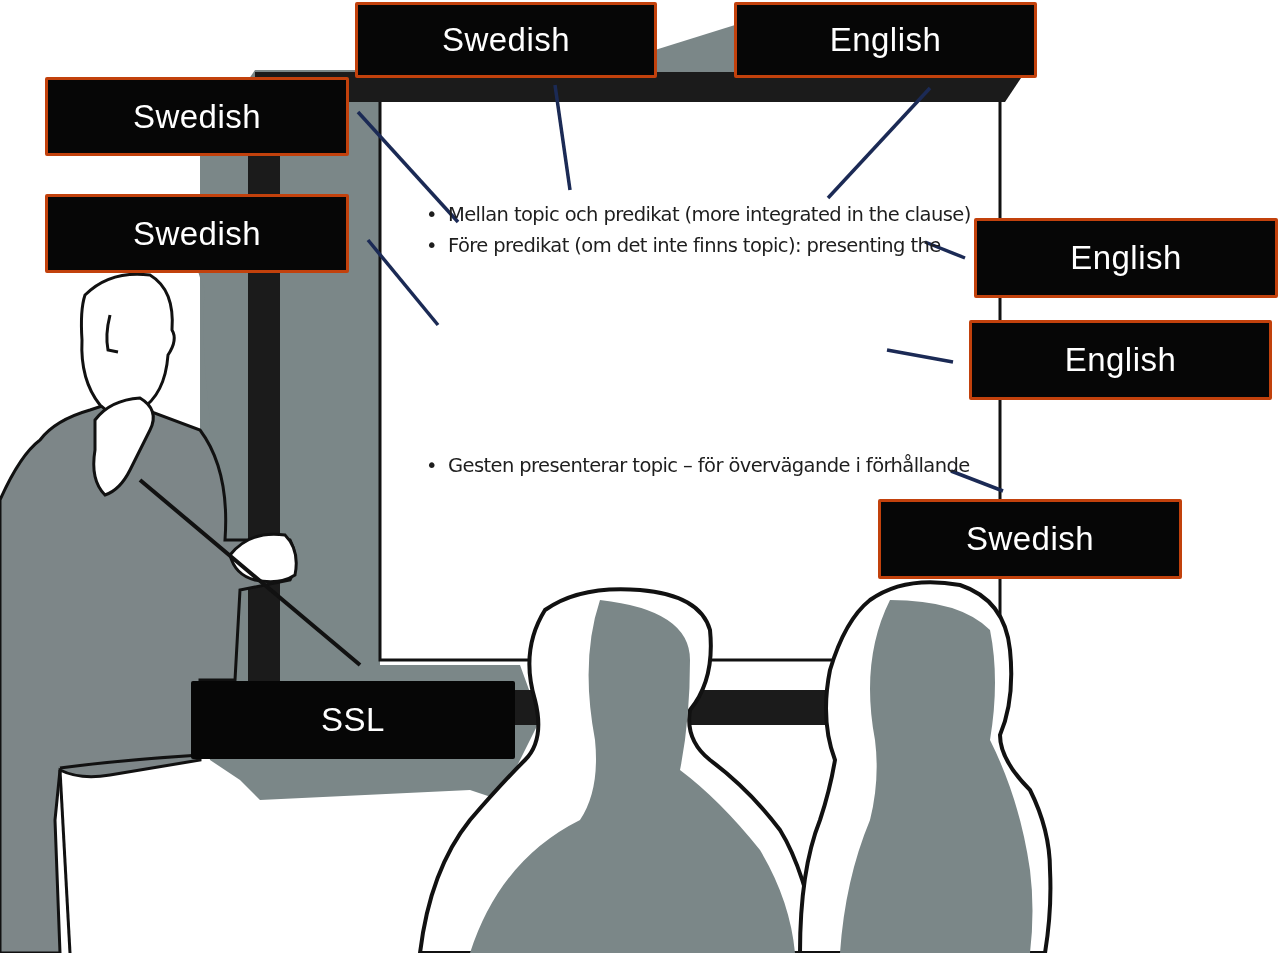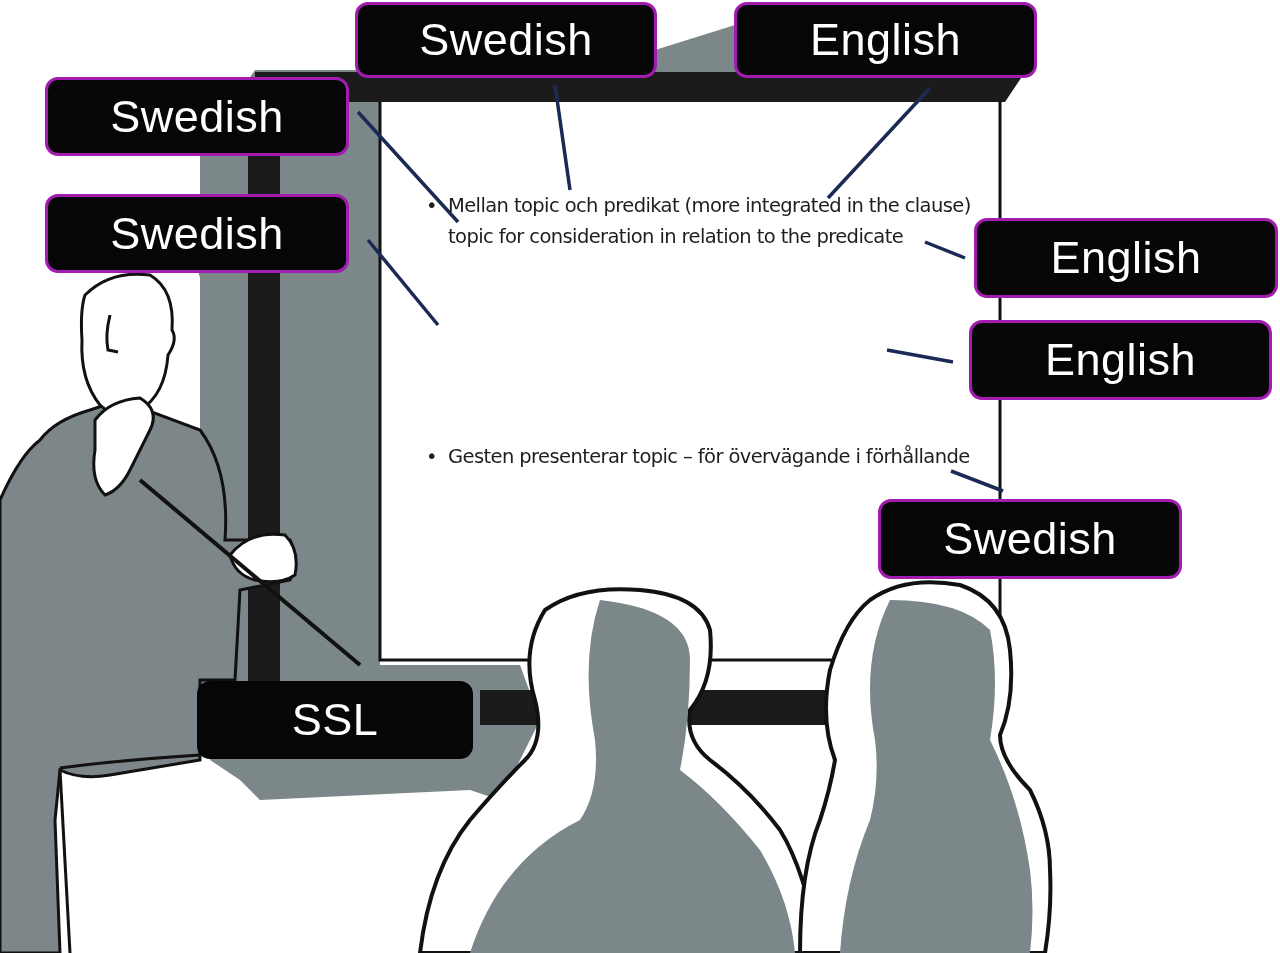--- a/index.html
+++ b/index.html
@@ -1,27 +1,27 @@
 <!DOCTYPE html>
 <html><head>
 <meta charset="utf-8">
 <style>
   html, body { margin:0; padding:0; background:#ffffff; }
   body { width:1280px; height:953px; position:relative; overflow:hidden; font-family:"DejaVu Sans", sans-serif; }
   .scene { position:absolute; left:0; top:0; width:1280px; height:953px; }
   .label {
     position:absolute; background:#060606; color:#ffffff;
-    border:3px solid #a21caf; border-radius:13px; box-sizing:border-box;
+    border:3px solid #c2410c; border-radius:2px; box-sizing:border-box;
     display:flex; align-items:center; justify-content:center;
-    font-family:"Liberation Sans", sans-serif; font-size:45px; letter-spacing:0.5px;
+    font-family:"Liberation Sans", sans-serif; font-size:33px; letter-spacing:0.5px;
   }
   .label.noborder { border-color:#060606; }
   .slide-text {
     position:absolute; color:#1e1e1e; font-family:"DejaVu Sans", sans-serif;
-    font-size:19.5px; line-height:31px; letter-spacing:-0.6px;
+    font-size:19.5px; line-height:31px; letter-spacing:-0.6px;margin-top:9px;
   }
   .slide-text .bullet::before { content:"\2022"; position:absolute; left:-22px; }
   .slide-text .bullet { position:relative; }
   .u { text-decoration:underline; }
 </style>
 </head>
 <body>
 
 <div class="scene">
   <svg width="1280" height="953" viewBox="0 0 1280 953" style="position:absolute;left:0;top:0;">
@@ -63,27 +63,27 @@
       <line x1="930" y1="88" x2="828" y2="198"></line>
       <line x1="368" y1="240" x2="438" y2="325"></line>
       <line x1="925" y1="242" x2="965" y2="258"></line>
       <line x1="887" y1="350" x2="953" y2="362"></line>
       <line x1="951" y1="471" x2="1003" y2="491"></line>
     </g>
   </svg>
 
   <div class="slide-text" style="left:448px; top:190px;">
     <div class="bullet">Mellan topic och predikat (more integrated in the clause)</div>
-    <div>topic for consideration in relation to the predicate</div>
+    <div class="bullet">Före predikat (om det inte finns topic): presenting the</div>
   </div>
   <div class="slide-text" style="left:448px; top:441px;">
     <div class="bullet">Gesten presenterar topic – för övervägande i förhållande</div>
   </div>
 
   <div class="label" style="left:355px; top:2px; width:302px; height:76px;">Swedish</div>
   <div class="label" style="left:734px; top:2px; width:303px; height:76px;">English</div>
   <div class="label" style="left:45px; top:77px; width:304px; height:79px;">Swedish</div>
   <div class="label" style="left:45px; top:194px; width:304px; height:79px;">Swedish</div>
   <div class="label" style="left:974px; top:218px; width:304px; height:80px;">English</div>
   <div class="label" style="left:969px; top:320px; width:303px; height:80px;">English</div>
   <div class="label" style="left:878px; top:499px; width:304px; height:80px;">Swedish</div>
-  <div class="label noborder" style="left:197px; top:681px; width:276px; height:78px;">SSL</div>
+  <div class="label noborder" style="left:191px; top:681px; width:324px; height:78px;">SSL</div>
 </div>
 
 </body></html>

